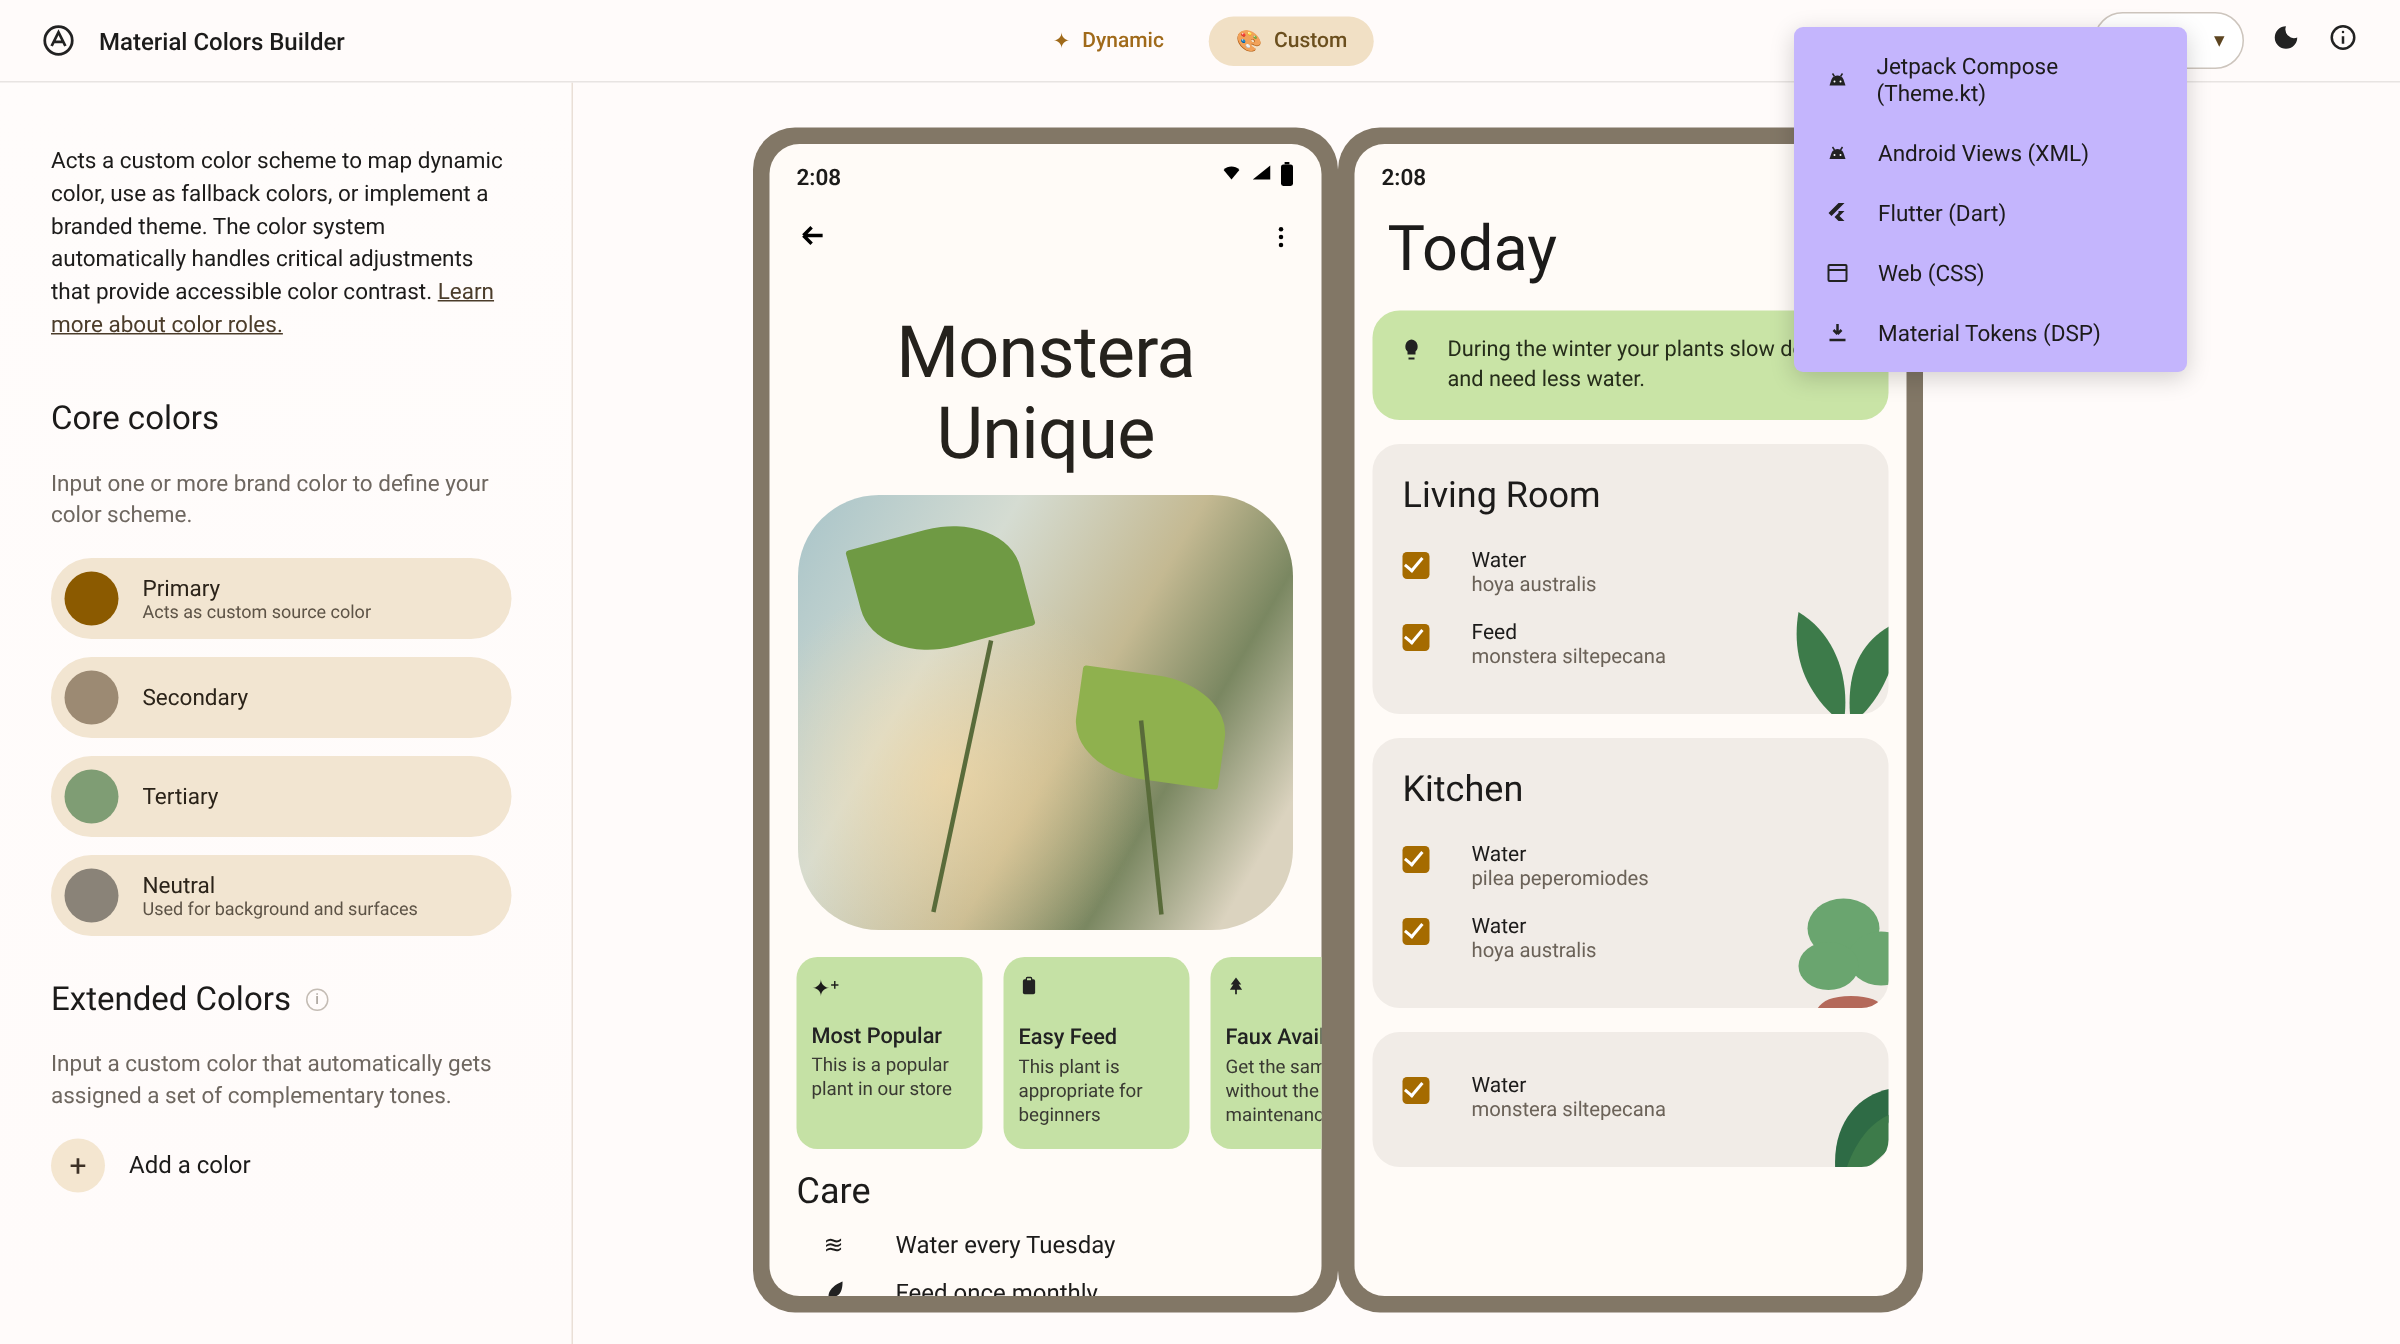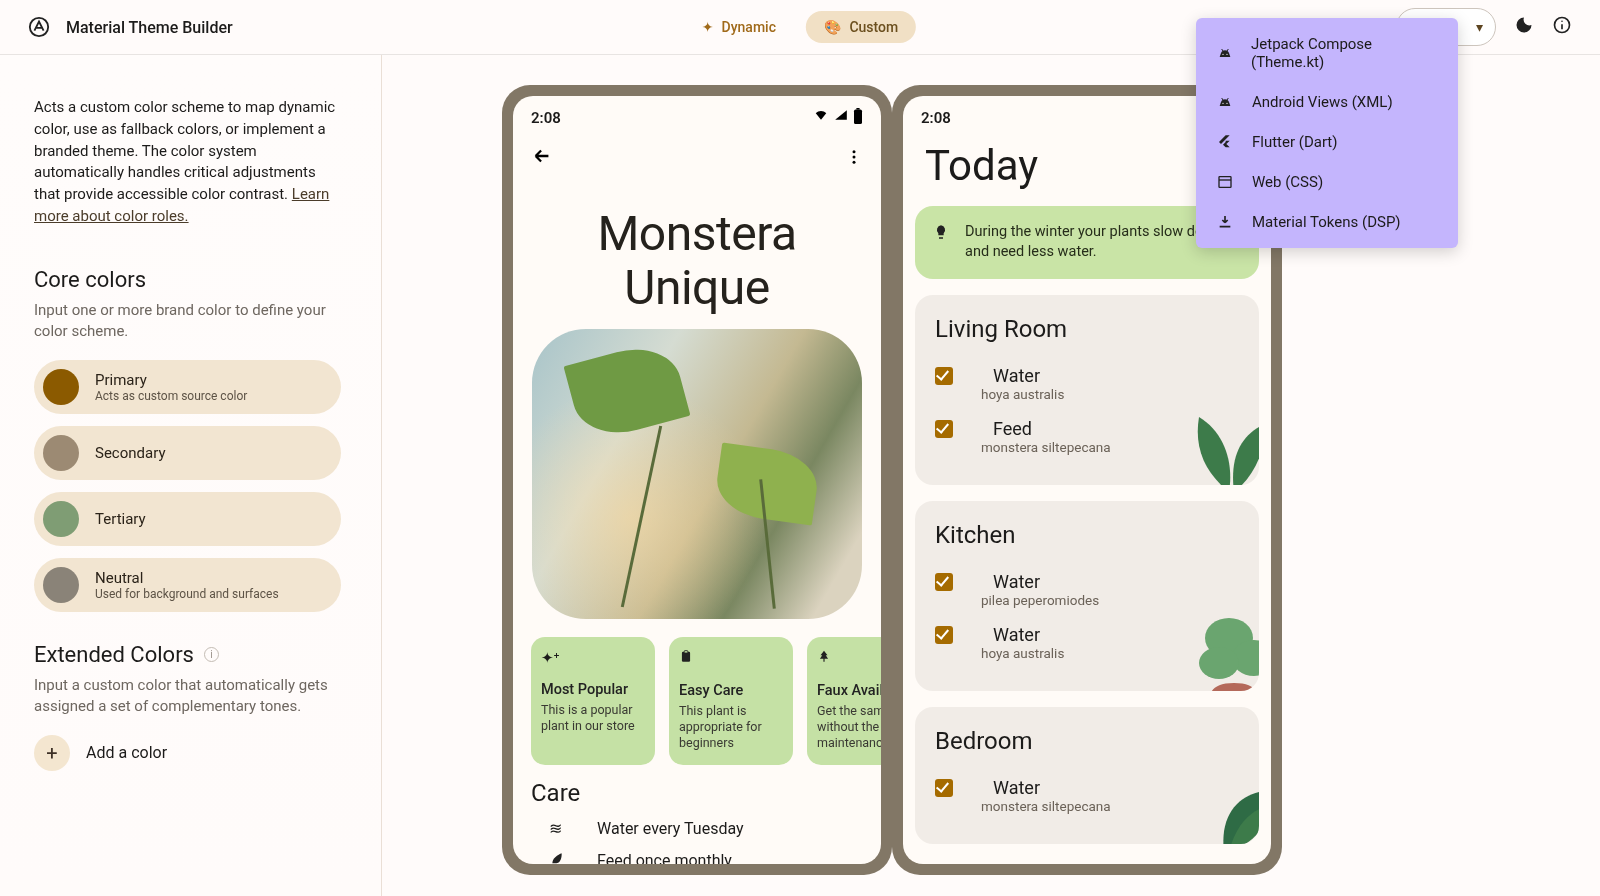--- a/index.html
+++ b/index.html
@@ -122,21 +122,21 @@
   color:#4b3c2a;
   text-decoration:underline;
 }
 
 .section-title{
   margin-top:39px;
   font-size:22px;
   font-weight:400;
 }
 .section-sub{
-  margin-top:8px;
+  margin-top:20px;
   font-size:15px;
   color:#6e6760;
   line-height:1.4;
 }
 .ext-title-row{display:flex;align-items:center;gap:10px;}
 .ext-info{font-size:14px;color:#9b938b;border:1px solid #c4bcb4;border-radius:50%;width:15px;height:15px;display:flex;align-items:center;justify-content:center;font-size:10px;}
 
 .color-row{
   margin-top:12px;
   background:#f2e5d1;
@@ -287,39 +287,39 @@
 }
 .chk{
   width:18px;height:18px;border-radius:3px;margin-top:2px;
   background:#a56b00;position:relative;flex-shrink:0;
 }
 .chk::after{
   content:"";position:absolute;left:4px;top:1px;
   width:5px;height:10px;border:solid #fff;border-width:0 2px 2px 0;
   transform:rotate(40deg);
 }
-.task-labels .tl{font-size:18px;margin-left:12px;}
+.task-labels .tl{font-size:14px;}
 .task-labels .ts{font-size:13.5px;color:#6b6258;}
 .room-plant{
   position:absolute;right:-20px;bottom:-12px;
   width:110px;height:100px;
 }
 .room-plant svg{width:100%;height:100%;}
 </style>
 </head>
 <body>
 
 <div class="header">
   <div class="logo">
     <svg viewBox="0 0 24 24" width="22" height="22" fill="none" stroke="#222" stroke-width="2">
         <circle cx="12" cy="12" r="10"></circle>
         <path d="M7 16l5-10 5 10M8.5 13h7"></path>
       </svg>
   </div>
-  <div class="app-title">Material Theme Builder</div>
+  <div class="app-title">Material Colors Builder</div>
 
   <div class="header-tabs">
     <div class="tab dynamic">
       <span>✦</span>
       <span>Dynamic</span>
     </div>
     <div class="tab custom">
       <span>🎨</span>
       <span>Custom</span>
     </div>
@@ -490,21 +490,21 @@
           <div class="info-card">
             <div class="ic-icon">✦⁺</div>
             <div class="ic-title">Most Popular</div>
             <div class="ic-sub">This is a popular plant in our store</div>
           </div>
           <div class="info-card">
             <div class="ic-icon"><svg width="14" height="15" viewBox="0 0 24 24" fill="#222">
                   <rect x="5" y="4" width="14" height="17" rx="2"></rect>
                   <rect x="9" y="2" width="6" height="4" rx="1" fill="#c5e1a5" stroke="#222" stroke-width="1.5"></rect>
                 </svg></div>
-            <div class="ic-title">Easy Care</div>
+            <div class="ic-title">Easy Feed</div>
             <div class="ic-sub">This plant is appropriate for beginners</div>
           </div>
           <div class="info-card">
             <div class="ic-icon"><svg width="14" height="15" viewBox="0 0 24 24" fill="#222">
                   <path d="M12 2l6 8h-3l4 6H5l4-6H6l6-8zM11 16h2v5h-2z"></path>
                 </svg></div>
             <div class="ic-title">Faux Available</div>
             <div class="ic-sub">Get the same look without the maintenance</div>
           </div>
         </div>
@@ -591,21 +591,20 @@
             <svg viewBox="0 0 100 100">
                 <ellipse cx="55" cy="35" rx="24" ry="20" fill="#6aa56f"></ellipse>
                 <ellipse cx="80" cy="55" rx="22" ry="18" fill="#6aa56f"></ellipse>
                 <ellipse cx="45" cy="60" rx="20" ry="16" fill="#6aa56f"></ellipse>
                 <path d="M35 100c0-10 3-20 25-20s25 10 25 20" fill="#b4695a"></path>
               </svg>
           </div>
         </div>
 
         <div class="room-card">
-          <div class="room-title">Bedroom</div>
           <div class="task">
             <div class="chk"></div>
             <div class="task-labels">
               <div class="tl">Water</div>
               <div class="ts">monstera siltepecana</div>
             </div>
           </div>
           <div class="room-plant">
             <svg viewBox="0 0 100 100">
                 <path d="M50 95c-5-40 20-60 45-60-10 30-25 50-45 60z" fill="#2e6b45"></path>

